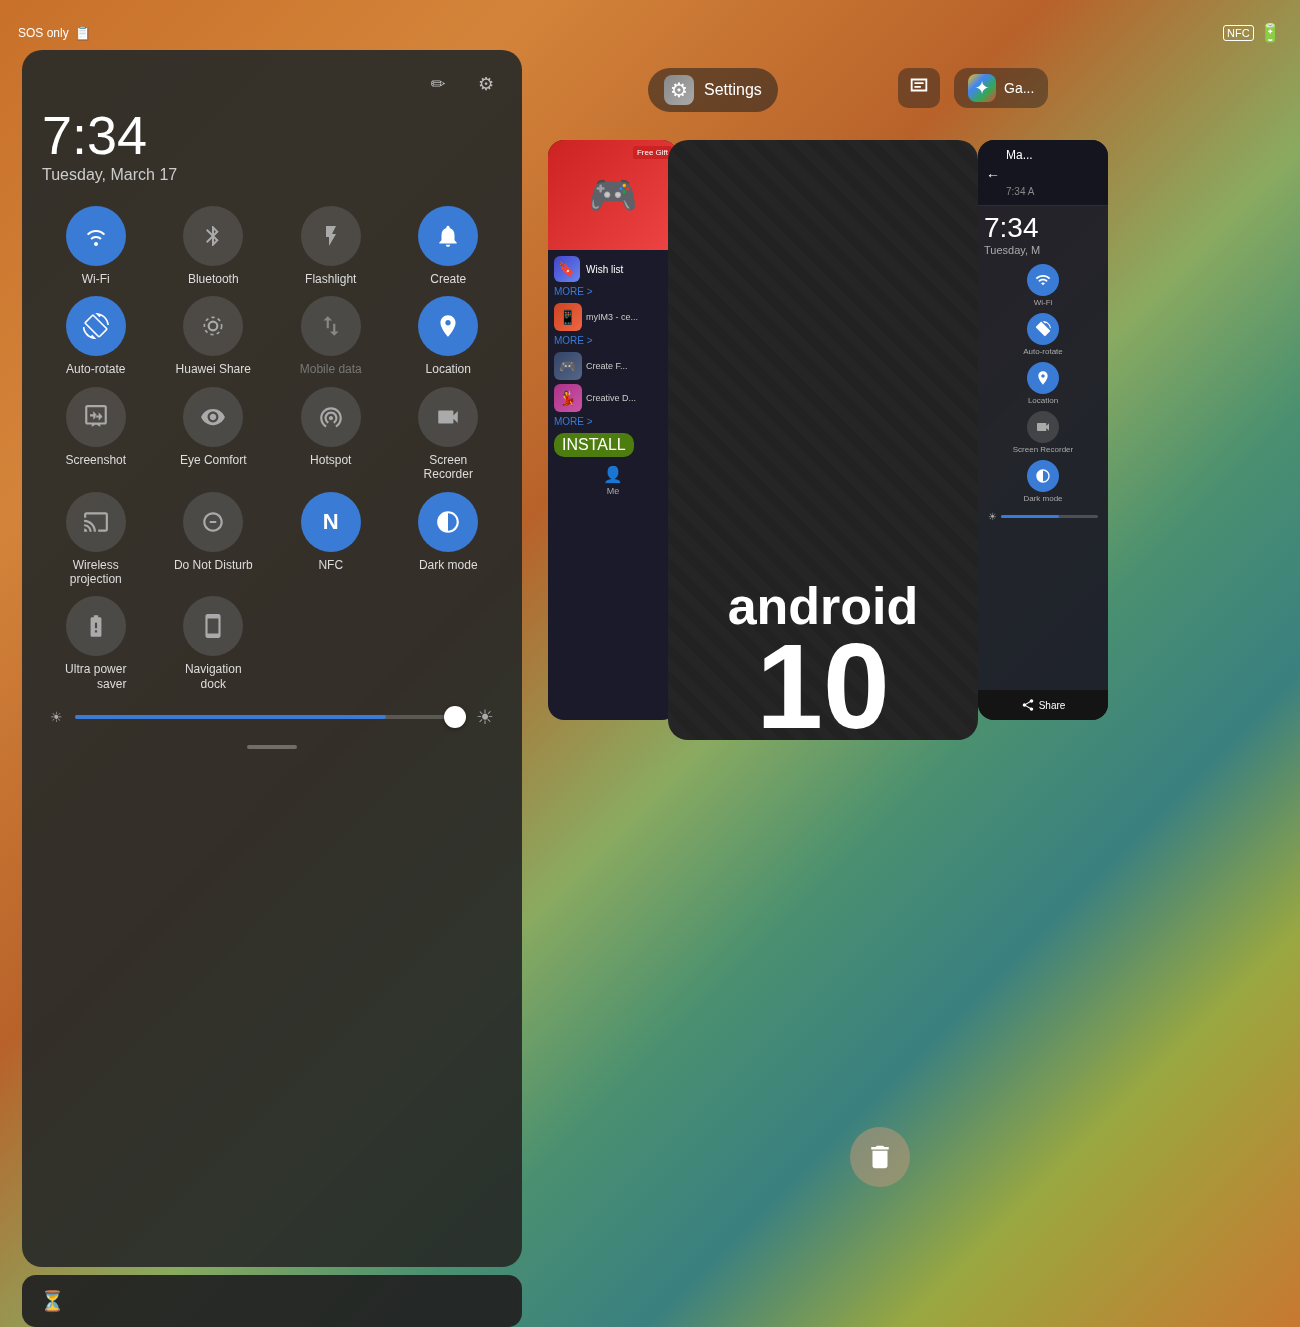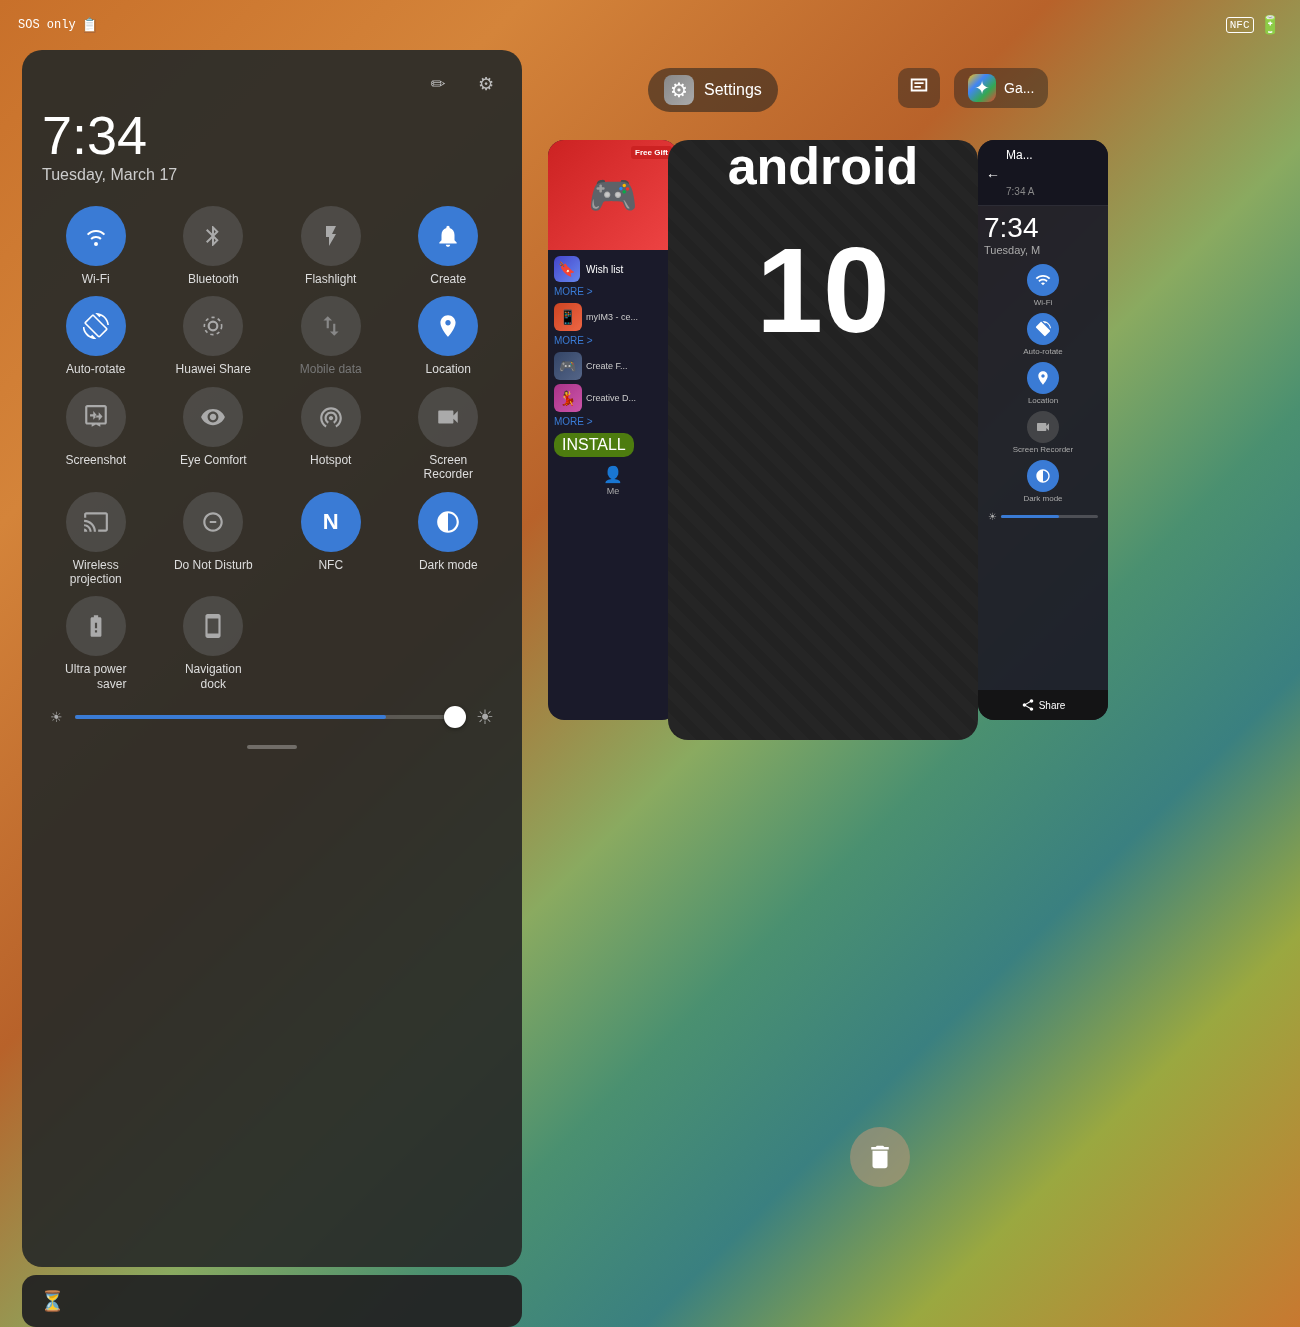--- a/index.html
+++ b/index.html
@@ -15,30 +15,29 @@
     .bg {
       position: absolute;
       inset: 0;
       background: linear-gradient(135deg, #c8702a 0%, #d4843a 20%, #b8622a 40%, #8aaa60 55%, #4a9070 65%, #3a8080 75%, #9aa840 85%, #c87830 100%);
       z-index: 0;
     }
 
     
     .status-bar {
       position: absolute;
-      top: 0; left: 0; right: 0;
+      top: 8px; left: 0; right: 0;
       height: 50px;
       display: flex;
       align-items: center;
       justify-content: space-between;
       padding: 0 18px;
       z-index: 10;
       color: white;
       font-size: 13px;
-      font-family: Liberation Mono, monospace;
     }
     .status-bar-left { display: flex; align-items: center; gap: 6px; }
     .status-bar-right { display: flex; align-items: center; gap: 6px; }
 
     
     .notif-panel {
       position: absolute;
       top: 50px;
       left: 22px;
       width: 500px;
@@ -187,22 +186,21 @@
     .android-bg {
       width: 100%; height: 100%;
       background: repeating-linear-gradient(
         45deg,
         #222 0px, #222 10px,
         #252525 10px, #252525 20px
       );
       display: flex;
       flex-direction: column;
       align-items: center;
-      justify-content: flex-start;
-      gap: 44px;
+      justify-content: flex-end;
     }
     .android-text {
       color: white;
       font-size: 52px;
       font-weight: 700;
       line-height: 1;
       text-align: center;
     }
     .android-num {
       color: white;
@@ -517,21 +515,21 @@
     <path d="M7 9h10v2H7zm0 4h7v2H7z"></path>
   </svg>
 </div>
 
 <div style="position:absolute; top:68px; left:954px; z-index:15; display:flex; align-items:center; gap:8px; background:rgba(30,30,30,0.45); padding:6px 14px; border-radius:14px; color:white; font-size:14px;">
   <span style="font-size:18px; background:linear-gradient(135deg,#f4c20d,#4285f4,#34a853,#ea4335); border-radius:8px; width:28px; height:28px; display:flex; align-items:center; justify-content:center;">✦</span>
   <span>Ga...</span>
 </div>
 
 <div class="mini-card-left">
-  <div style="background:linear-gradient(135deg, #cc2222, #ee4444); height:110px; display:flex; align-items:center; justify-content:center; position:relative;font-weight:bold;">
+  <div style="background:linear-gradient(135deg, #cc2222, #ee4444); height:110px; display:flex; align-items:center; justify-content:center; position:relative;">
     <div style="position:absolute; top:6px; right:6px; background:#cc2222; color:white; font-size:8px; padding:2px 4px; border-radius:3px; transform:rotate(0deg);">Free Gift</div>
 
     <div style="color:white; font-size:40px;">🎮</div>
   </div>
   <div style="padding:6px;">
     <div style="display:flex; align-items:center; gap:6px; margin-bottom:4px;">
       <div style="width:26px; height:26px; background:linear-gradient(135deg,#4444cc,#6688ee); border-radius:6px; display:flex; align-items:center; justify-content:center; font-size:14px;">🔖</div>
       <span style="color:white; font-size:10px;">Wish list</span>
     </div>
     <div style="color:#3a7bd5; font-size:10px; margin-bottom:6px;">MORE &gt;</div>

